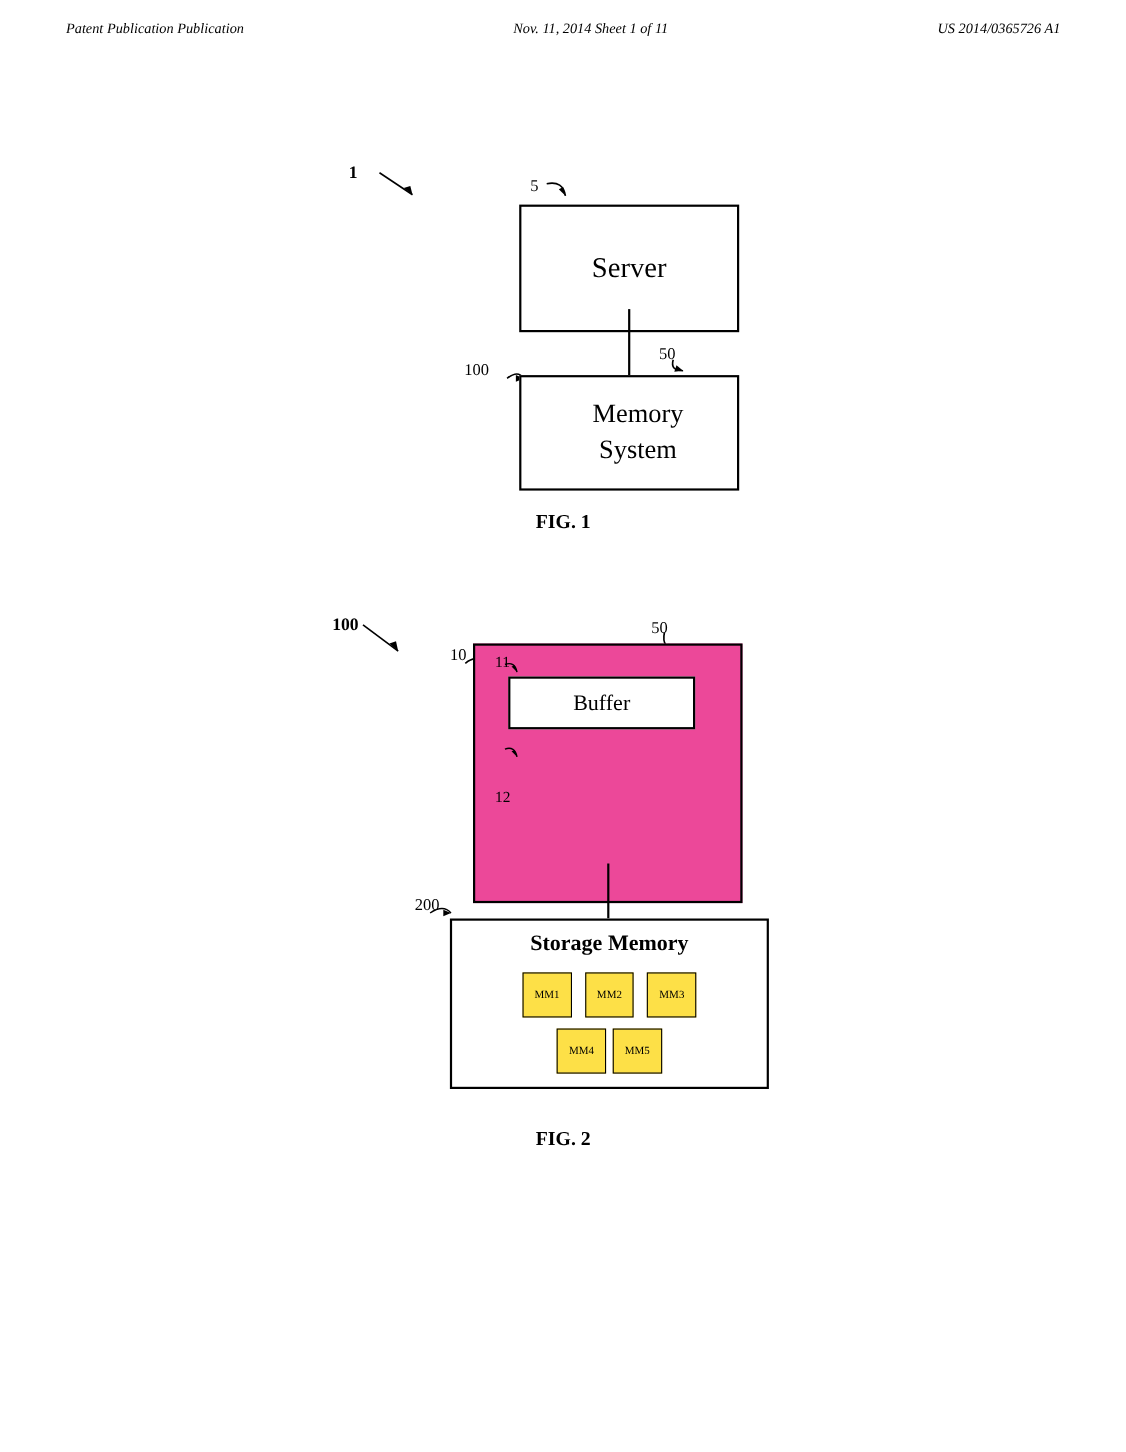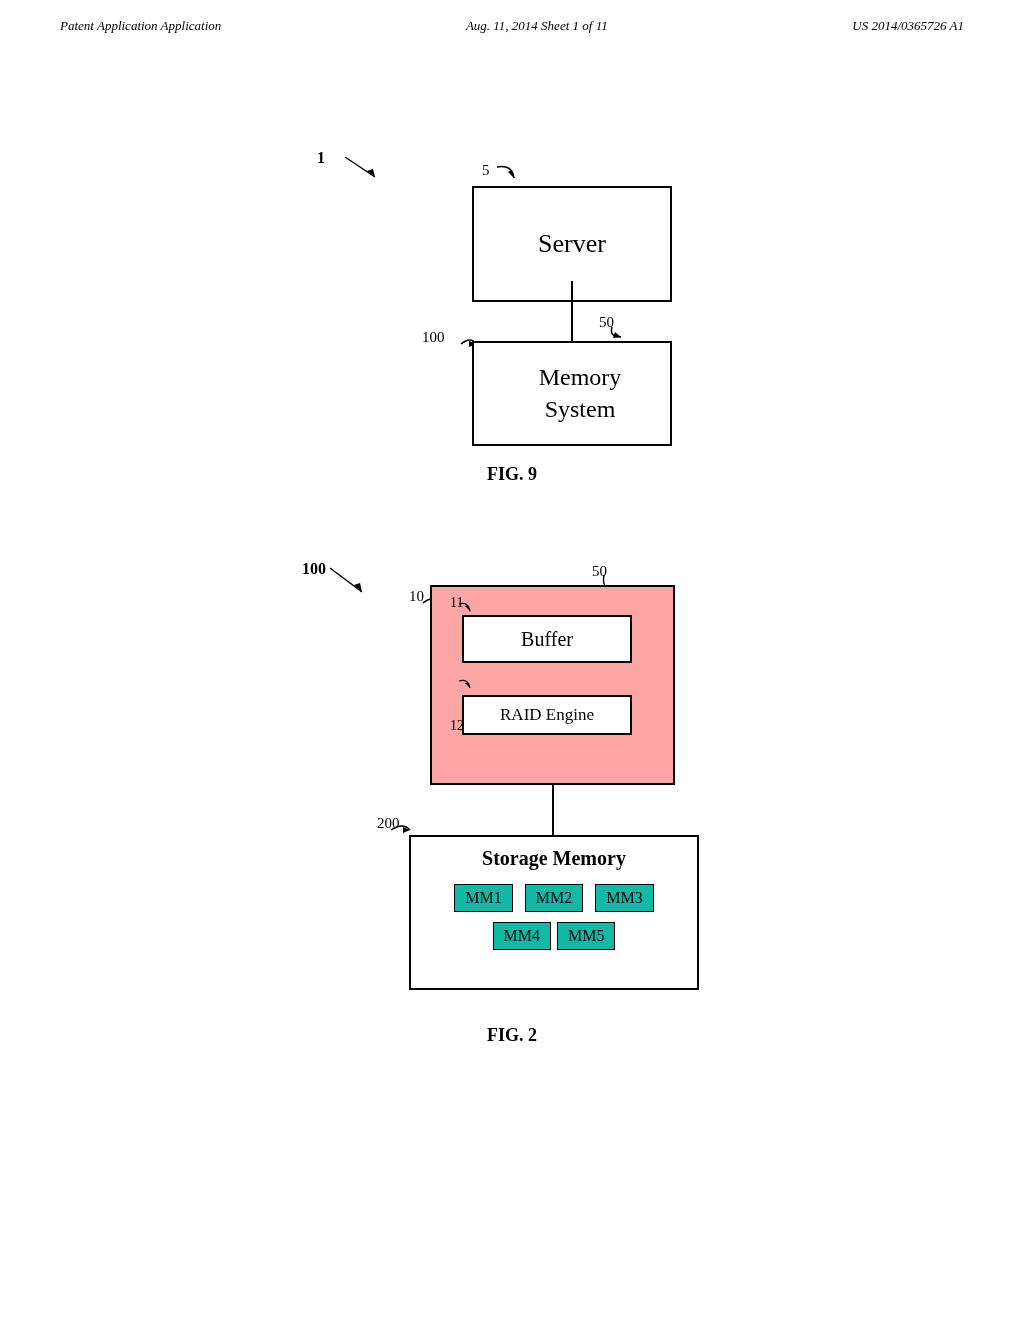--- a/index.html
+++ b/index.html
@@ -31,33 +31,33 @@
 
     .fig-label {
       text-align: center;
       font-weight: bold;
       font-size: 18px;
       margin-bottom: 37px;
     }
 
     .mm-box {
       border: 1.5px solid #000;
-      padding: 4px 10px;
-      font-size: 16px;
-      background: #14b8a6;
+      padding: 14px 10px;
+      font-size: 10px;
+      background: #fde047;
       display: inline-block;
       margin: 2px 3px;
     }
   </style>
 </head>
 <body>
 
 <div class="header">
-  <span>Patent Application Application</span>
-  <span>Aug. 11, 2014   Sheet 1 of 11</span>
+  <span>Patent Publication Publication</span>
+  <span>Nov. 11, 2014   Sheet 1 of 11</span>
   <span>US 2014/0365726 A1</span>
 </div>
 
 <div class="content">
 
   <div style="position:relative; width:700px; height:390px; margin-bottom: 0px;">
 
     <span style="position:absolute; left:155px; top:75px; font-size:16px; font-weight:bold;">
       <span>1</span>
     </span>
@@ -100,21 +100,21 @@
       <path d="M5,5 Q2,15 14,15" stroke="#000" stroke-width="1.5" fill="none"></path>
       <polygon points="14,15 8,10 6,16" fill="#000"></polygon>
     </svg>
 
     <div style="position:absolute; left:310px; top:267px; width:200px; height:105px; border:2px solid #000; display:flex; align-items:center; justify-content:center; background:#fff; font-size:24px; text-align:center; line-height:1.3;padding-left:16px;">
       Memory<br>System
     </div>
 
   </div>
 
-  <div class="fig-label" style="margin-bottom:30px;">FIG. 9</div>
+  <div class="fig-label" style="margin-bottom:30px;">FIG. 1</div>
 
   <div style="position:relative; width:700px; height:500px;">
 
     <span style="position:absolute; left:140px; top:45px; font-size:16px; font-weight:bold;">
       <span>100</span>
     </span>
     <svg style="position:absolute; left:150px; top:45px;" width="60" height="40">
       <line x1="18" y1="8" x2="50" y2="32" stroke="#000" stroke-width="1.5"></line>
       <polygon points="50,32 42,25 48,23" fill="#000"></polygon>
     </svg>
@@ -128,21 +128,21 @@
     </svg>
 
     <span style="position:absolute; left:247px; top:73px; font-size:15px;">
       <span>10</span>
     </span>
     <svg style="position:absolute; left:256px; top:78px;" width="25" height="20">
       <path d="M5,10 Q15,2 20,10" stroke="#000" stroke-width="1.5" fill="none"></path>
       <polygon points="20,10 13,7 13,13" fill="#000"></polygon>
     </svg>
 
-    <div style="position:absolute; left:268px; top:70px; width:245px; height:200px; border:2px solid #000; background:#fca5a5;">
+    <div style="position:absolute; left:268px; top:70px; width:245px; height:236px; border:2px solid #000; background:#ec4899;">
 
       <span style="position:absolute; left:18px; top:8px; font-size:14px;">
         <span>11</span>
       </span>
       <svg style="position:absolute; left:24px; top:14px;" width="20" height="18">
         <path d="M3,3 Q12,0 14,10" stroke="#000" stroke-width="1.3" fill="none"></path>
         <polygon points="14,10 9,5 12,4" fill="#000"></polygon>
       </svg>
 
       <div style="position:absolute; left:30px; top:28px; width:170px; height:48px; border:2px solid #000; display:flex; align-items:center; justify-content:center; font-size:20px; background:#fff;">
@@ -150,23 +150,20 @@
       </div>
 
       <span style="position:absolute; left:18px; top:85px; font-size:14px;margin-top:46px;">
         <span>12</span>
       </span>
       <svg style="position:absolute; left:24px; top:91px;" width="20" height="18">
         <path d="M3,3 Q12,0 14,10" stroke="#000" stroke-width="1.3" fill="none"></path>
         <polygon points="14,10 9,5 12,4" fill="#000"></polygon>
       </svg>
 
-      <div style="position:absolute; left:30px; top:108px; width:170px; height:40px; border:2px solid #000; display:flex; align-items:center; justify-content:center; font-size:17px; background:#fff;">
-        <span>RAID Engine</span>
-      </div>
 
     </div>
 
     <div style="position:absolute; left:390px; top:270px; width:2px; height:50px; background:#000;"></div>
 
     <span style="position:absolute; left:215px; top:300px; font-size:15px;">
       <span>200</span>
     </span>
     <svg style="position:absolute; left:226px; top:305px;" width="30" height="20">
       <path d="M3,10 Q15,2 22,10" stroke="#000" stroke-width="1.3" fill="none"></path>

